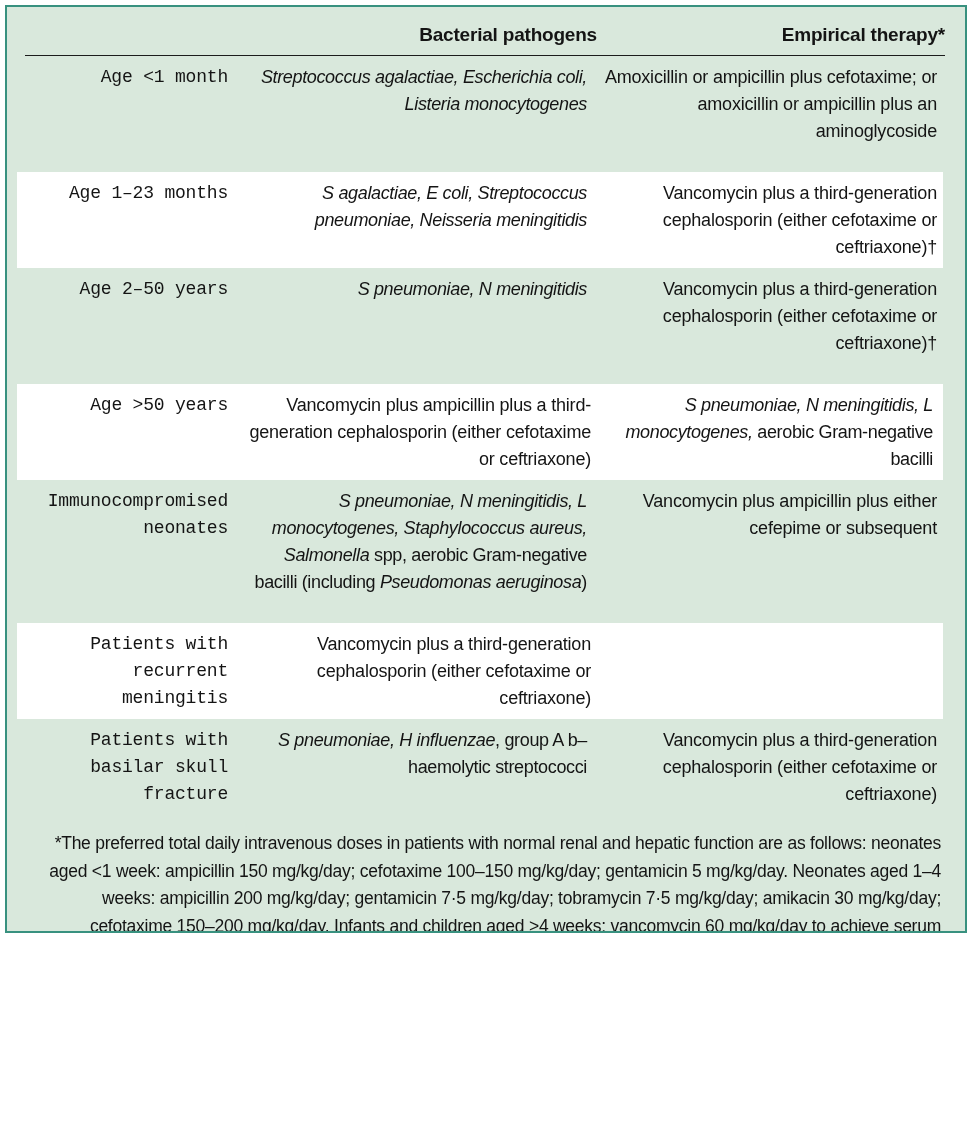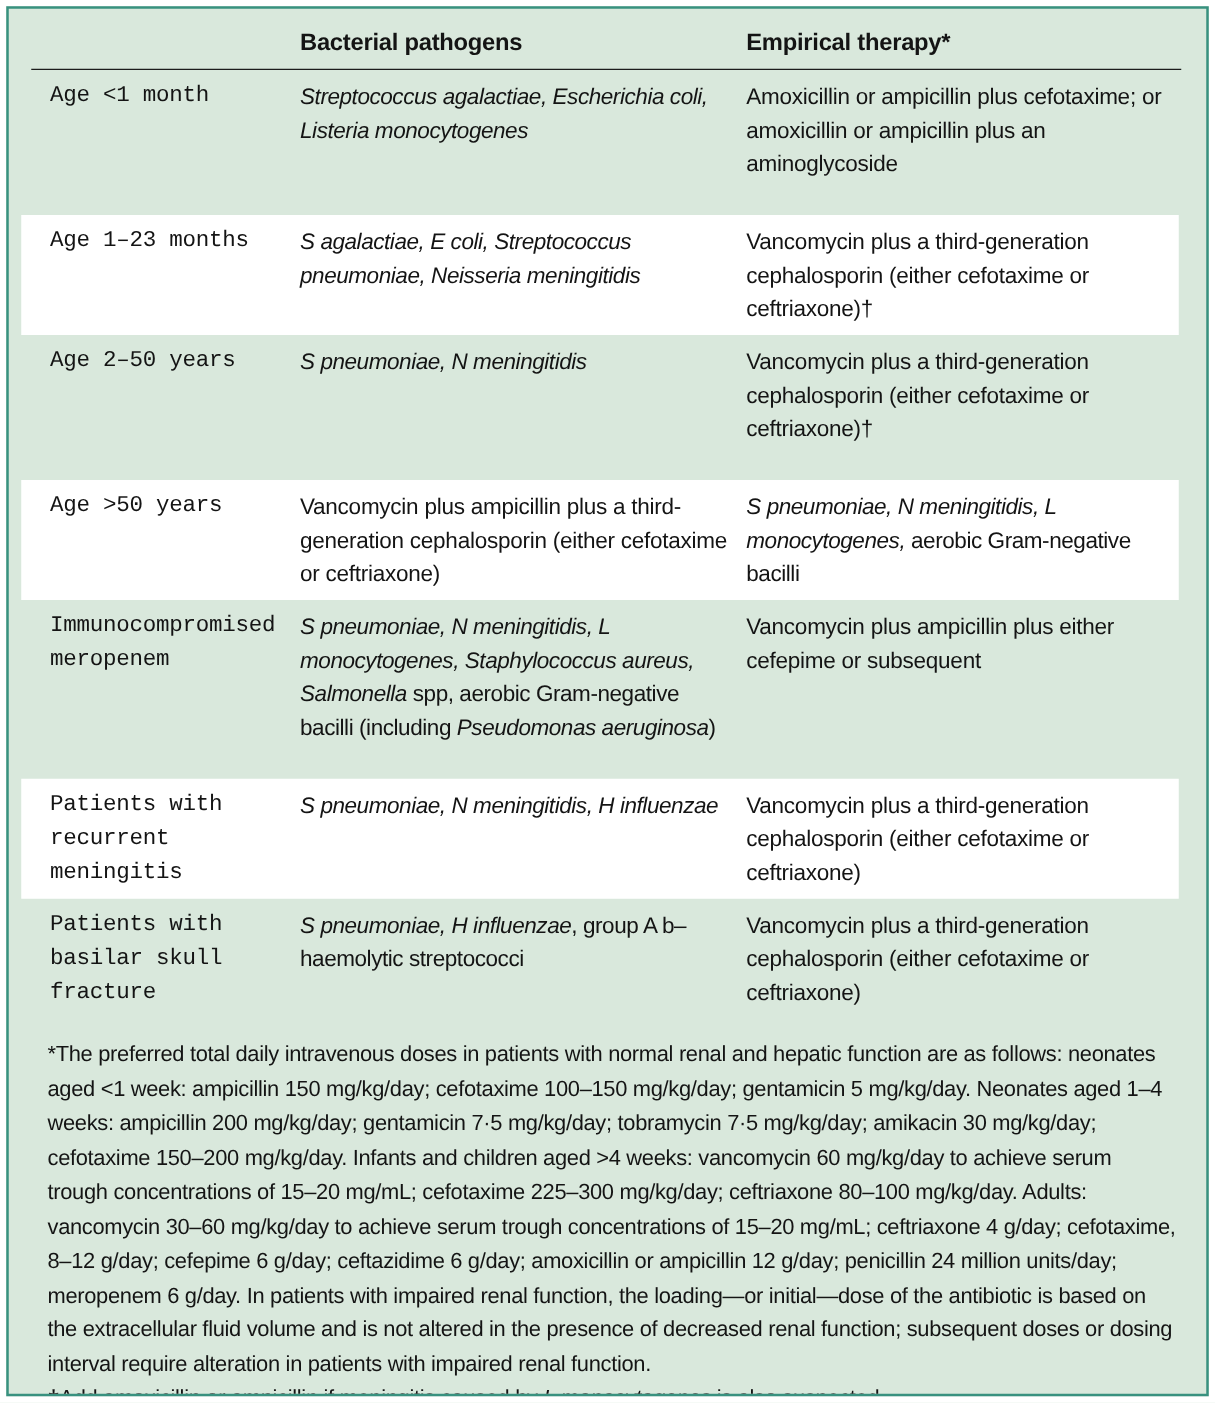--- a/index.html
+++ b/index.html
@@ -7,24 +7,25 @@
     --border-teal:#38917f;
     --text:#141414;
     --rule-dark:#1c1c1c;
     --rule-gray:#7f7f7f;
     --band-white:#ffffff;
   }
   *{box-sizing:border-box;margin:0;padding:0;}
   html,body{width:972px;height:1122px;background:#ffffff;
     font-family:"Liberation Sans","DejaVu Sans",sans-serif;color:var(--text);}
   #card{
-    position:absolute;left:5px;top:5px;width:962px;height:1112px;
+    position:absolute;left:5px;top:5px;width:962px;height:928px;
     border:2px solid var(--border-teal);
     background:var(--card-bg);
     overflow:hidden;
+    text-align:right;
   }
   
   .hdr{
     display:grid;grid-template-columns:215px 357px auto;
     margin:0 20px 0 18px;padding:17px 0 9px 0;
     border-bottom:1.5px solid var(--rule-dark);
   }
   .hdr .h{font-size:19px;font-weight:bold;letter-spacing:-0.2px;}
   
   #rows{margin-left:10px;margin-right:22px;}
@@ -83,28 +84,27 @@
       <div class="cell therapy">Vancomycin plus a third-generation cephalosporin (either cefotaxime or ceftriaxone)†</div>
     </div>
 
     <div class="row white">
       <div class="cell group">Age &gt;50 years</div>
       <div class="cell therapy">Vancomycin plus ampicillin plus a third-generation cephalosporin (either cefotaxime or ceftriaxone)</div>
       <div class="cell pathogens"><i>S pneumoniae, N meningitidis, L monocytogenes,</i><span> aerobic Gram-negative bacilli</span></div>
     </div>
 
     <div class="row">
-      <div class="cell group">Immunocompromised meropenem</div>
+      <div class="cell group">Immunocompromised neonates</div>
       <div class="cell pathogens"><i>S pneumoniae, N meningitidis, L monocytogenes, Staphylococcus aureus, Salmonella</i><span> spp, aerobic Gram-negative bacilli (including </span><i>Pseudomonas aeruginosa</i><span>)</span></div>
       <div class="cell therapy">Vancomycin plus ampicillin plus either cefepime or subsequent</div>
     </div>
 
     <div class="row white">
       <div class="cell group">Patients with recurrent meningitis</div>
-      <div class="cell pathogens"><i>S pneumoniae, N meningitidis, H influenzae</i></div>
       <div class="cell therapy">Vancomycin plus a third-generation cephalosporin (either cefotaxime or ceftriaxone)</div>
     </div>
 
     <div class="row">
       <div class="cell group">Patients with basilar skull fracture</div>
       <div class="cell pathogens"><i>S pneumoniae, H influenzae</i><span>, group A b–haemolytic streptococci</span></div>
       <div class="cell therapy">Vancomycin plus a third-generation cephalosporin (either cefotaxime or ceftriaxone)</div>
     </div>
   </div>
 

